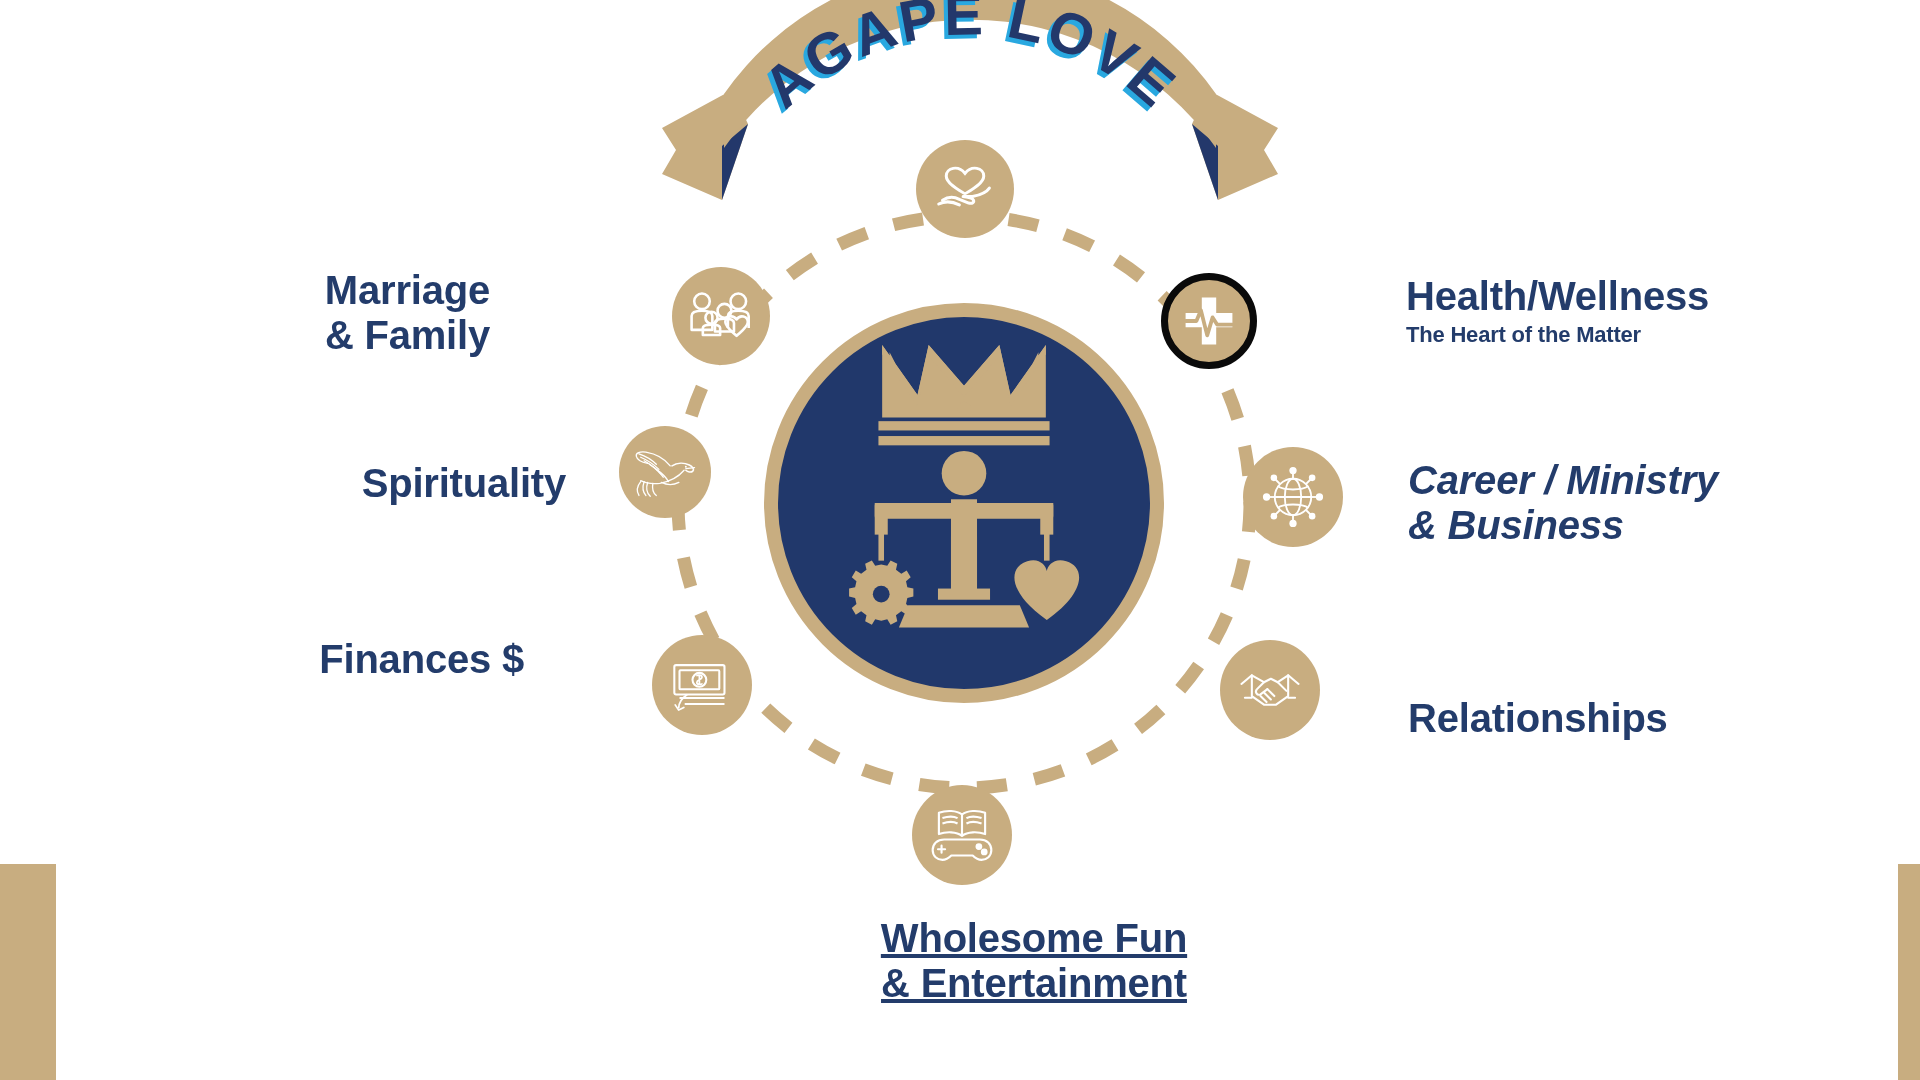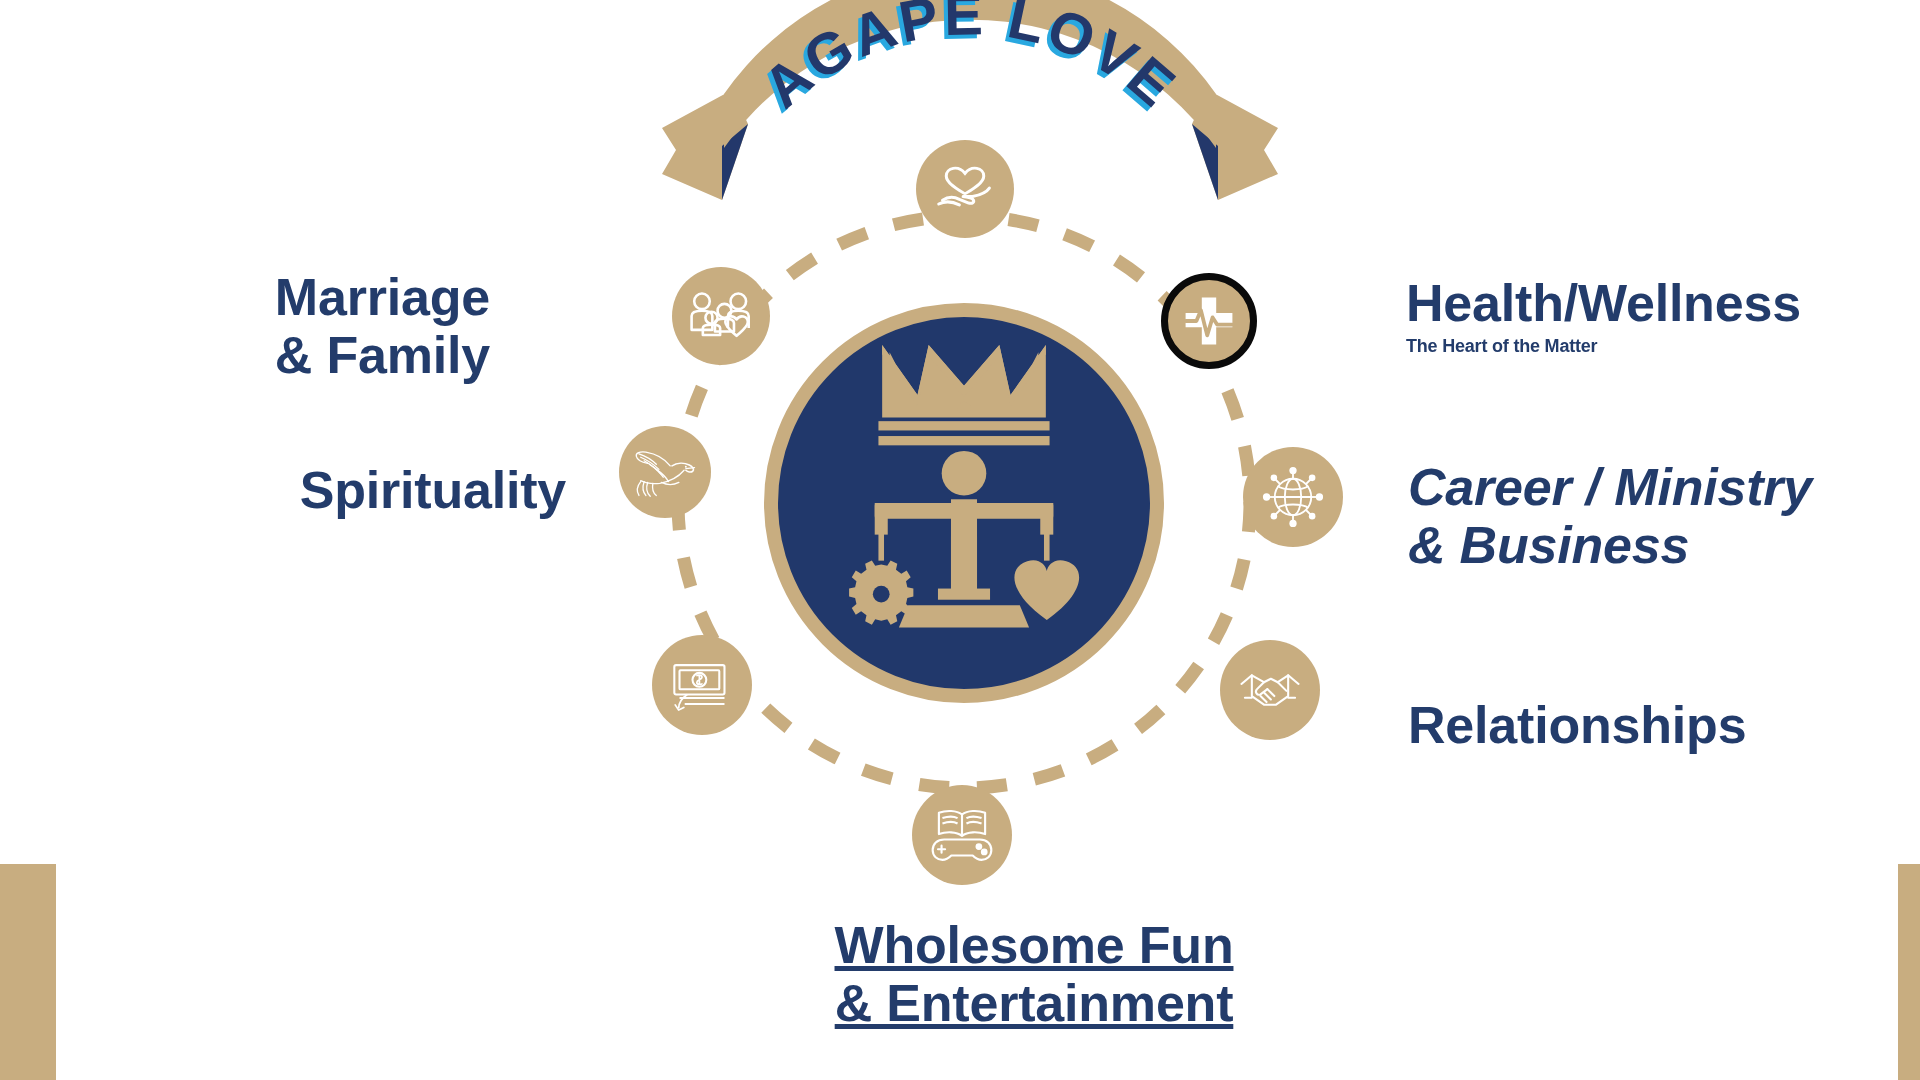--- a/index.html
+++ b/index.html
@@ -46,22 +46,22 @@
     box-sizing:border-box;
   }
   .node svg{display:block;}
   .node.selected{border:7px solid #0a0a0a;}
 
   
   .label{
     position:absolute;color:#233c6b;font-weight:bold;
     line-height:1.12;letter-spacing:-0.2px;
   }
-  .label .t1{font-size:52px;display:block;}
-  .label .t2{font-size:18px;display:block;margin-top:4px;}
+  .label .t1{font-size:40px;display:block;}
+  .label .t2{font-size:22px;display:block;margin-top:4px;}
   .label.left-side{text-align:right;}
   .label.right-side{text-align:left;}
   .label.bottom-side{text-align:center;text-decoration:underline;}
 </style>
 </head>
 <body>
 
 <div class="stage">
 
   <div class="edge-bar left"></div>
@@ -271,20 +271,23 @@
 
   <div class="label left-side" style="left:0px;top:268px;width:490px;">
     <span class="t1">Marriage</span>
     <span class="t1">&amp; Family</span>
   </div>
 
   <div class="label left-side" style="left:0px;top:461px;width:518px;margin-left:48px;">
     <span class="t1">Spirituality</span>
   </div>
 
+  <div class="label left-side" style="left:0px;top:637px;width:524px;">
+    <span class="t1">Finances $</span>
+  </div>
 
   <div class="label right-side" style="left:1406px;top:274px;width:500px;">
     <span class="t1">Health/Wellness</span>
     <span class="t2">The Heart of the Matter</span>
   </div>
 
   <div class="label right-side" style="left:1408px;top:458px;width:510px;font-style:italic;">
     <span class="t1">Career / Ministry</span>
     <span class="t1">&amp; Business</span>
   </div>

